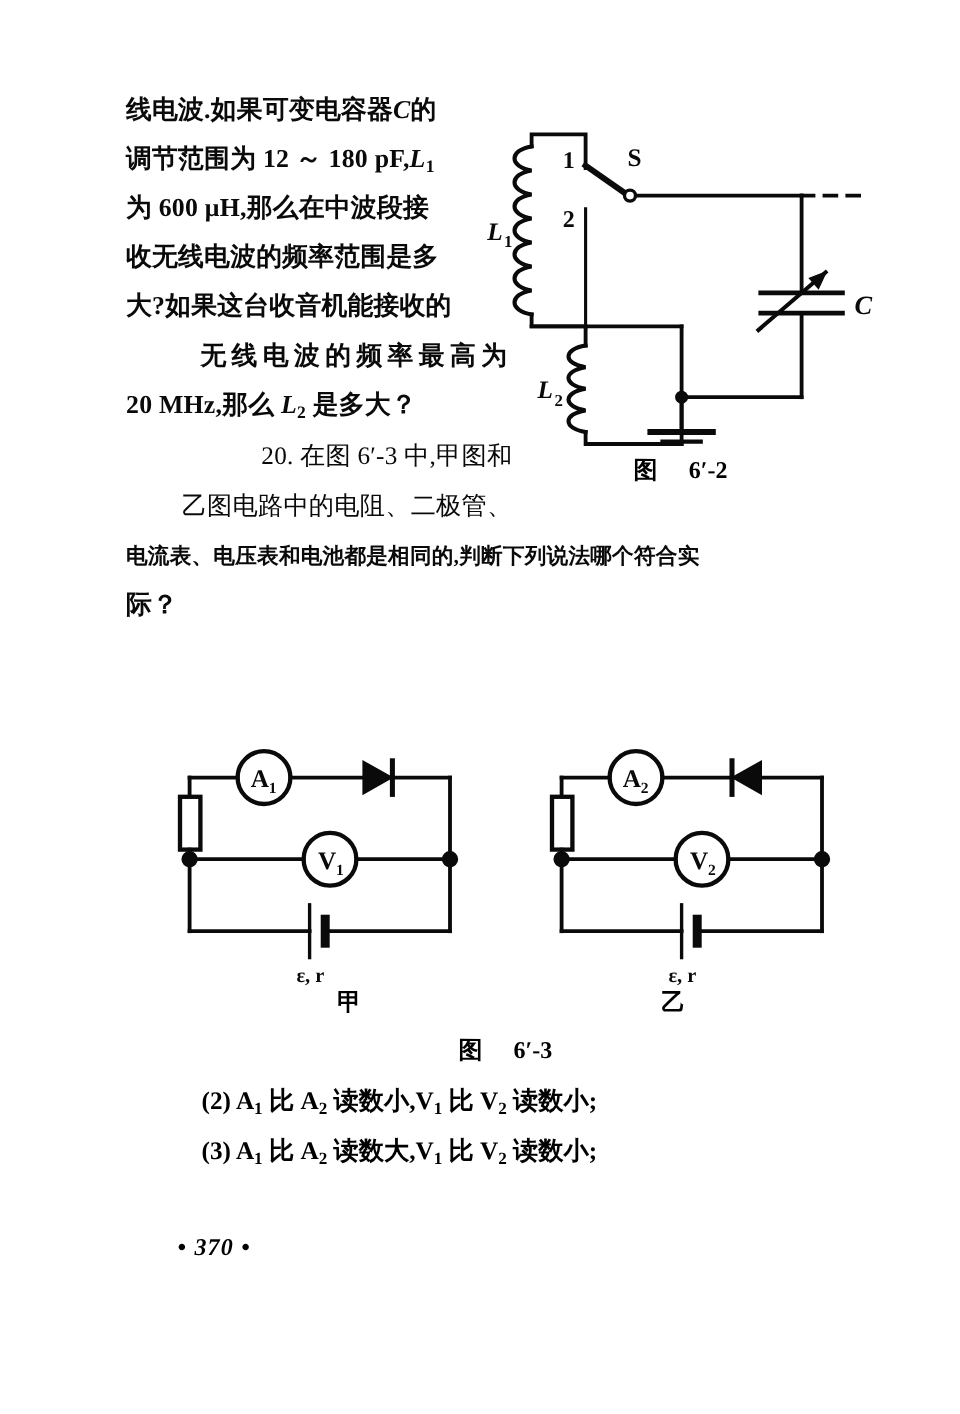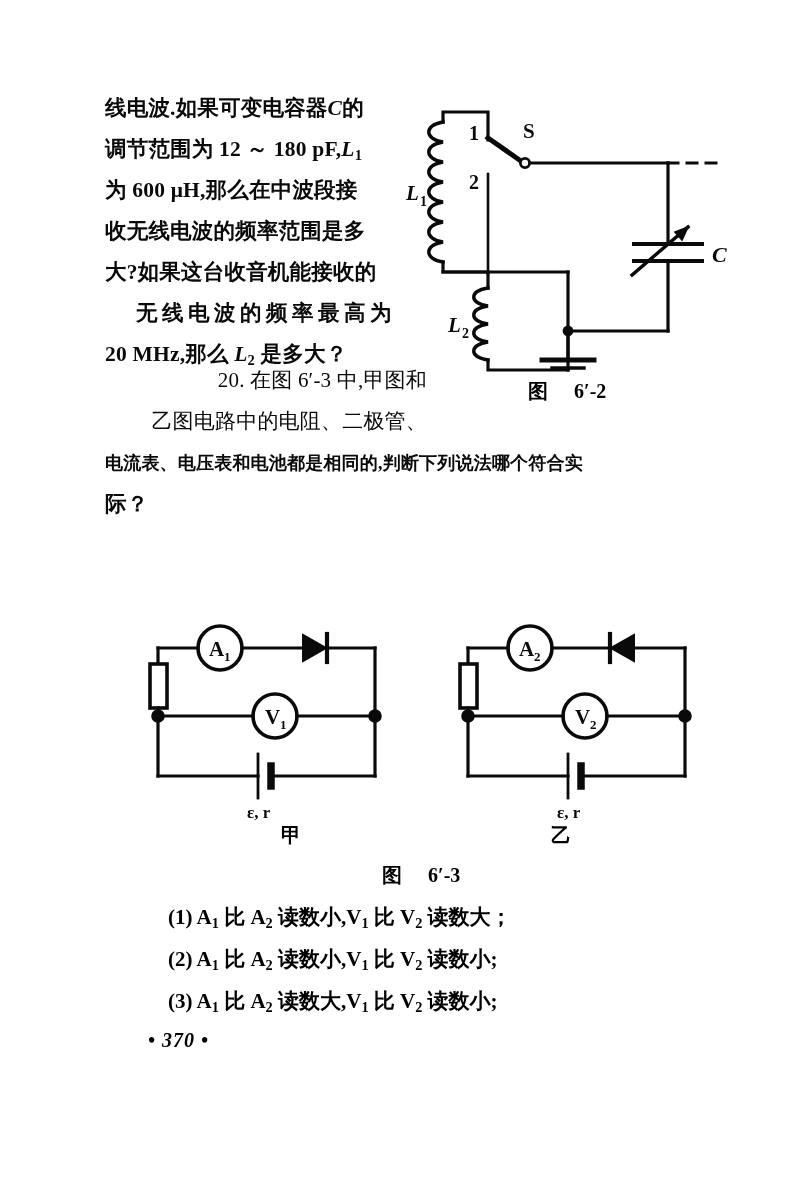--- a/index.html
+++ b/index.html
@@ -24,24 +24,24 @@
   }
   .p1line{
     font-size:21.5px;
     line-height:41px;
     text-align:justify;
   }
   .mathit{font-family:"Liberation Serif",serif;font-style:italic;font-weight:700;}
   .subn{font-size:0.68em;vertical-align:-0.28em;font-style:normal;}
 
   
-  #para1{left:105px;top:88px;width:322px;}
+  #para1{left:105px;top:71px;width:322px;}
   #para1 .ln{display:block;height:41px;line-height:41px;font-size:21.5px;font-weight:700;white-space:nowrap;}
   #para1 .ln.sp{letter-spacing:4.5px;}
-  #para1 .ln.ctr{text-align:center;}
+  #para1 .ln.ctr{text-align:right;}
 
   
   #para2{left:105px;top:360px;width:322px;}
   #para2 .ln{display:block;height:41px;line-height:41px;font-size:21px;font-weight:400;white-space:nowrap;text-align:right;}
   #para2 .ln.ind{text-indent:44px;}
   #wideline{position:absolute;left:105px;top:443px;font-size:18px;line-height:41px;font-weight:700;white-space:nowrap;}
   #wideline2{position:absolute;left:105px;top:484px;font-size:21.5px;line-height:41px;font-weight:700;white-space:nowrap;}
 
   
   #options{position:absolute;left:168px;top:896px;}
@@ -232,20 +232,19 @@
       <text class="lbl" x="417" y="198" font-size="17" font-weight="bold" fill="#0a0a0a">ε, r</text>
     </svg>
   </div>
 
   <div id="label-jia">甲</div>
   <div id="label-yi">乙</div>
 
   <div class="cap" id="cap63">图<span class="capgap"></span>6′-3</div>
 
   <div id="options">
-    <span class="opt">(1) A<span class="subn">1</span> 比 A<span class="subn">2</span> 读数小,V<span class="subn">1</span> 比 V<span class="subn">2</span> 读数大；</span>
     <span class="opt">(2) A<span class="subn">1</span> 比 A<span class="subn">2</span> 读数小,V<span class="subn">1</span> 比 V<span class="subn">2</span> 读数小;</span>
     <span class="opt">(3) A<span class="subn">1</span> 比 A<span class="subn">2</span> 读数大,V<span class="subn">1</span> 比 V<span class="subn">2</span> 读数小;</span>
   </div>
 
   <div id="pagenum">• 370 •</div>
 
 </div>
 
 </body></html>

